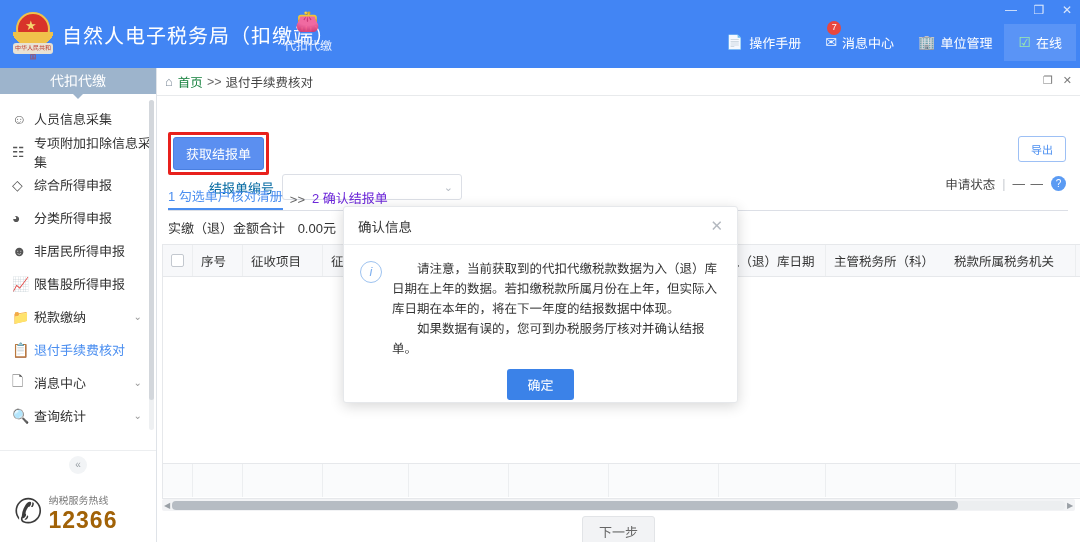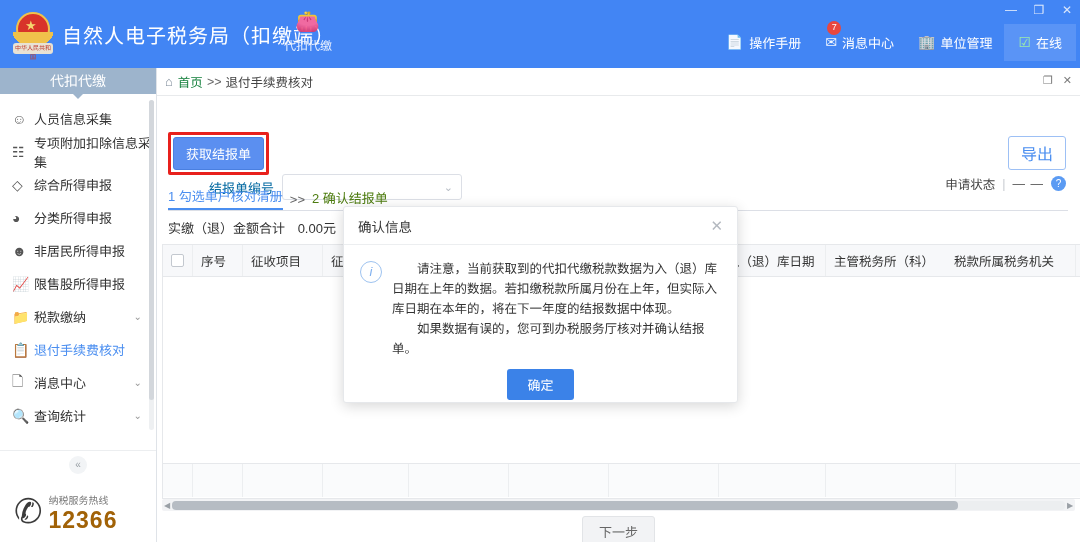--- a/index.html
+++ b/index.html
@@ -149,39 +149,39 @@
   .numrow { position: absolute; left: 11px; top: 78px; display: flex; align-items: center; gap: 8px; }
   .numrow .lbl { font-size: 13px; color: #0369a1; margin-left: 41px; }
   .selbox {
     width: 180px; height: 26px; border: 1px solid #dcdfe6; border-radius: 3px;
     background: #fff; position: relative;
   }
   .selbox .arrow { position: absolute; right: 8px; top: 6px; color: #b6bcc4; font-size: 11px; }
   .exportbtn {
     position: absolute; right: 14px; top: 40px;
     border: 1px solid #9dc0f5; color: #4a8ef0; background: #fff; border-radius: 3px;
-    font-size: 16px; padding: 4px 12px; font-family: inherit; cursor: pointer;
+    font-size: 11px; padding: 4px 12px; font-family: inherit; cursor: pointer;
   }
   .statusrow {
     position: absolute; right: 14px; top: 78px; display: flex; align-items: center; gap: 7px;
     font-size: 12.5px; color: #444;
   }
   .statusrow .bar { color: #c8ccd2; }
   .statusrow .dash { color: #555; letter-spacing: 1px; }
   .qmark {
     width: 15px; height: 15px; border-radius: 50%; background: #5b9bf3; color: #fff;
     font-size: 10px; line-height: 15px; text-align: center;
   }
 
   .steps {
     position: absolute; left: 11px; top: 120px; width: 900px; height: 23px;
     border-bottom: 1px solid #dcdfe6;
     display: flex; align-items: flex-end; gap: 7px; font-size: 13px;
   }
-  .step { padding-bottom: 3px; color: #4d7c0f; }
+  .step { padding-bottom: 3px; color: #6d28d9; }
   .step.active { color: #4a8ef0; border-bottom: 2px solid #4a8ef0; }
   .step-sep { color: #666; padding-bottom: 3px; }
 
   .sumrow { position: absolute; left: 11px; top: 150px; font-size: 13px; color: #333; }
   .sumrow .amt { margin-left: 9px; }
 
   
   .tablewrap {
     position: absolute; left: 5px; top: 176px; width: 991px; height: 255px;
     border: 1px solid #e6e8eb; border-top: 1px solid #e6e8eb; background: #fff;

